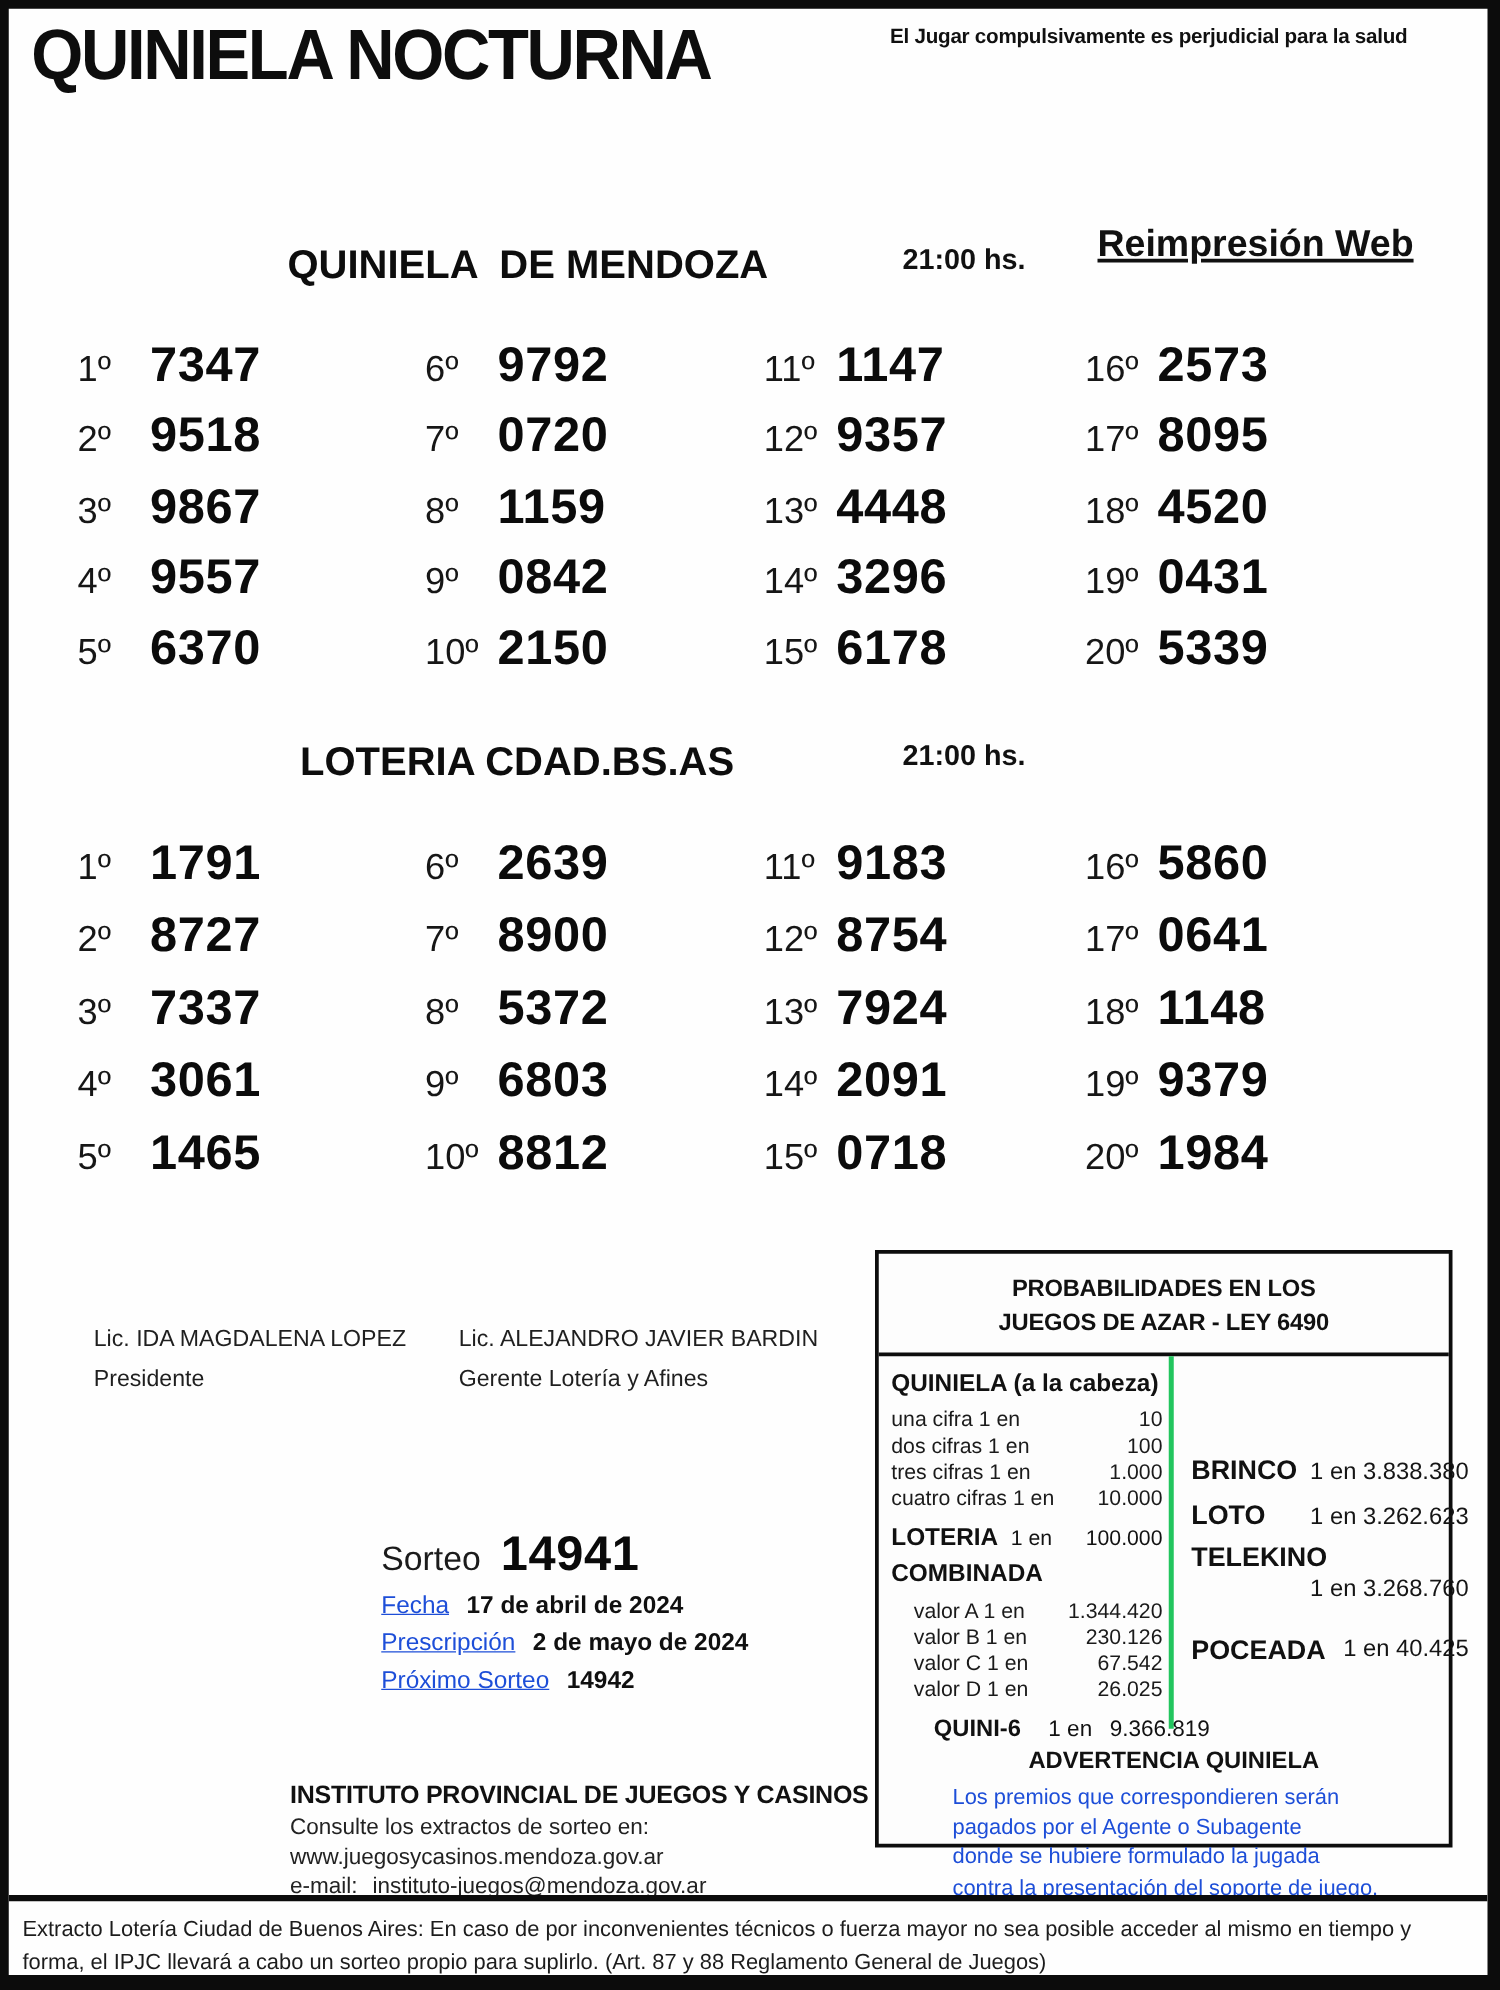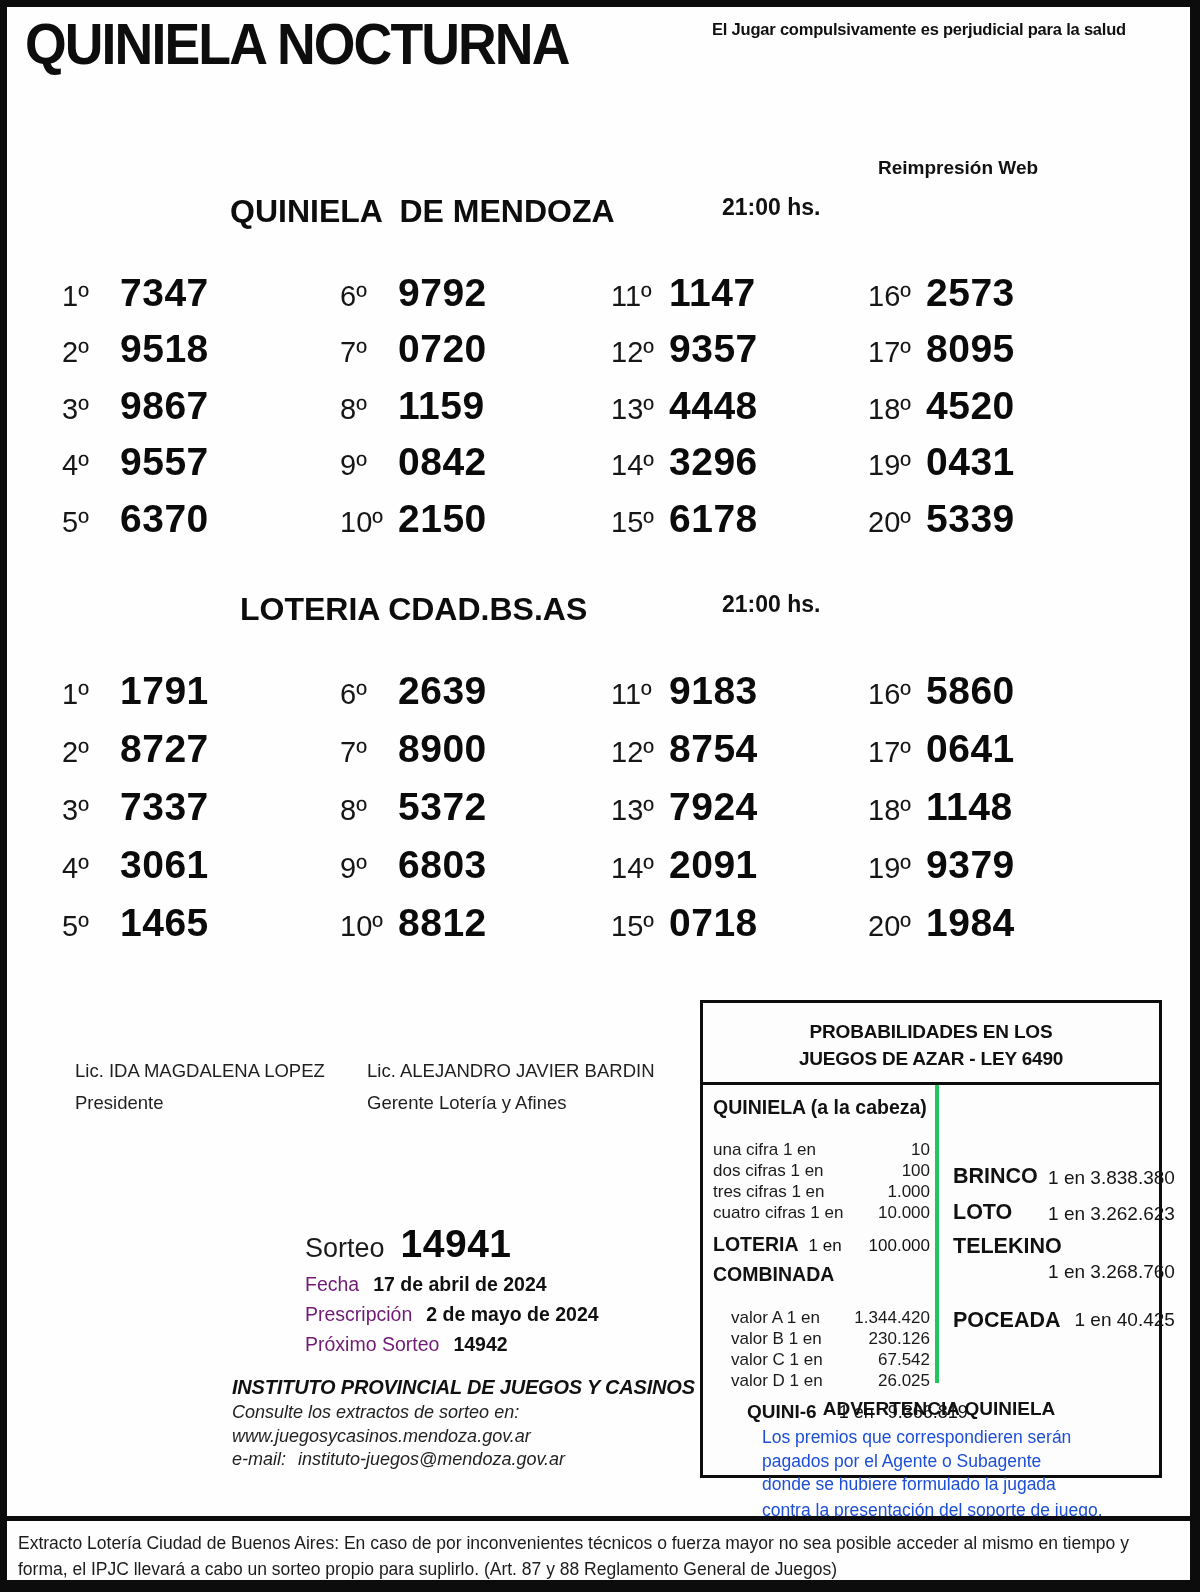--- a/index.html
+++ b/index.html
@@ -22,21 +22,21 @@
     left:18px;top:4px;
     font-size:57px;font-weight:700;letter-spacing:-2px;
     transform:scaleX(.94);transform-origin:left top;
     white-space:nowrap;color:#0d0d0d;
   }
   .health-warning{
     left:705px;top:13px;
     font-size:16.5px;font-weight:700;letter-spacing:-0.2px;
     white-space:nowrap;color:#101010;
   }
-  .reprint{left:871px;top:150px;font-size:19px;font-weight:700;white-space:nowrap;}
+  .reprint{left:871px;top:172px;font-size:30px;font-weight:700;white-space:nowrap;text-decoration:underline;}
 
   .draw-title{font-size:32px;font-weight:700;white-space:pre;color:#0d0d0d;}
   .t-mendoza{left:223px;top:186px;}
   .t-bsas{left:233px;top:584px;}
   .draw-time{font-size:23px;font-weight:700;white-space:nowrap;}
   .time-mendoza{left:715px;top:187px;}
   .time-bsas{left:715px;top:584px;}
 
   .results-grid{
     left:55px;top:264px;width:1062px;
@@ -71,21 +71,21 @@
     font-size:19px;font-weight:700;line-height:27px;letter-spacing:-0.2px;
   }
   .prob-body{display:flex;height:298px;}
   .prob-left{
     box-sizing:border-box;width:236px;border-right:4px solid #22c55e;
     padding:10px 5px 0 10px;
   }
   .prob-right{flex:1;padding:0 12px 0 14px;}
   .prob-quiniela-header{font-size:19.5px;font-weight:700;line-height:24px;white-space:nowrap;}
   .odds-row{display:flex;justify-content:space-between;font-size:17px;line-height:21px;white-space:nowrap;color:#1a1a1a;}
-  .odds-row:first-of-type{margin-top:20px;gap:19px;}
+  .odds-row:first-of-type{margin-top:6px;gap:19px;}
   .prob-loteria{display:flex;margin-top:8px;font-size:17px;line-height:26px;align-items:baseline;white-space:nowrap;}
   .prob-loteria .g{font-size:19.5px;font-weight:700;margin-right:10px;}
   .prob-loteria .v{margin-left:auto;}
   .prob-combinada-header{margin-top:2px;font-size:19.5px;font-weight:700;line-height:26px;}
   .combinada-rows{margin-top:2px;padding-left:18px;}
   .prob-quini6{display:flex;margin-top:9px;font-size:18px;line-height:24px;align-items:baseline;white-space:nowrap;margin-left:34px;}
   .prob-quini6 .g{font-size:19px;font-weight:700;margin-right:22px;}
   .prob-quini6 .v{margin-left:14px;}
 
   .game-row{display:flex;align-items:flex-end;white-space:nowrap;}
@@ -97,24 +97,24 @@
   .telekino-odds{margin-top:2px;text-align:right;font-size:19px;color:#151515;}
   .row-poceada{margin-top:24px;}
   .row-poceada .game-odds{margin-left:14px;margin-bottom:2px;}
 
   .sorteo-block{left:298px;top:1215px;white-space:nowrap;}
   .sorteo-line{display:flex;align-items:baseline;gap:16px;}
   .sorteo-label{font-size:27px;color:#1b1b1b;}
   .sorteo-number{font-size:39px;font-weight:800;letter-spacing:.5px;color:#0a0a0a;}
   .info-row{display:flex;gap:14px;margin-top:6px;font-size:19.5px;line-height:24px;}
   .info-row:first-of-type{margin-top:10px;}
-  .info-label{color:#701a75;}
+  .info-label{color:#1d4ed8;text-decoration:underline;}
   .info-value{font-weight:700;color:#101010;}
 
-  .institute{left:225px;top:1368px;white-space:nowrap;font-style:italic;}
+  .institute{left:225px;top:1417px;white-space:nowrap;}
   .institute-name{font-size:20px;font-weight:700;letter-spacing:-0.2px;line-height:24px;}
   .institute-line{font-size:18px;line-height:23.5px;color:#222;}
   .institute-line:nth-of-type(2){margin-top:2px;}
   .email-line{display:flex;gap:12px;}
 
   .advertencia{left:743px;top:1390px;width:404px;}
   .advertencia-title{width:350px;margin-left:14px;text-align:center;font-size:19px;font-weight:700;line-height:24px;}
   .advertencia-line{margin-left:12px;margin-top:0;font-size:17.5px;line-height:23.5px;color:#1d4ed8;white-space:nowrap;}
   .advertencia-line:first-of-type{margin-top:5px;}
   .advertencia-line:last-of-type{margin-top:2px;}

